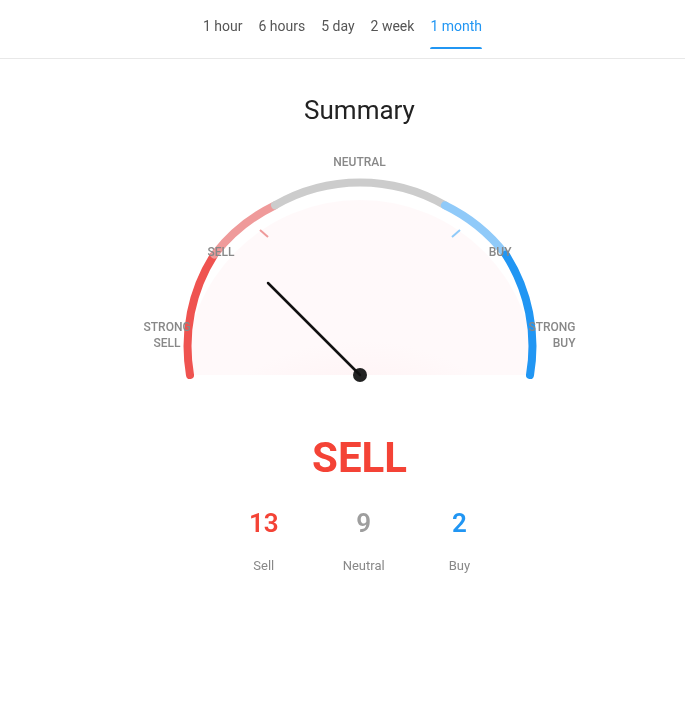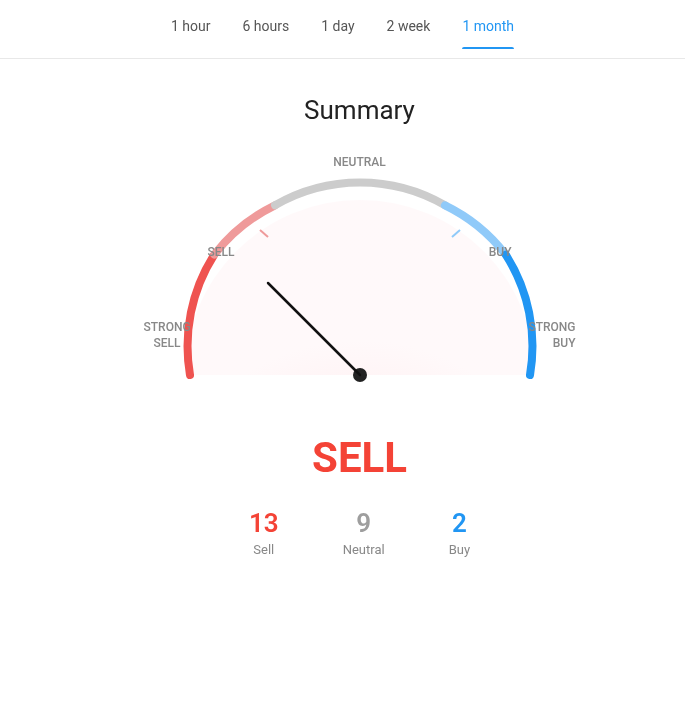--- a/index.html
+++ b/index.html
@@ -9,21 +9,21 @@
       background: #fff;
       font-family: -apple-system, BlinkMacSystemFont, 'Segoe UI', Roboto, sans-serif;
       overflow: hidden;
     }
 
     
     .tab-bar {
       display: flex;
       justify-content: center;
       align-items: center;
-      gap: 32px;
+      gap: 16px;
       padding: 18px 16px 10px;
       border-bottom: 1px solid #e8e8e8;
     }
     .tab-item {
       font-size: 14px;
       color: #555;
       cursor: pointer;
       padding-bottom: 14px;
       position: relative;
       white-space: nowrap;
@@ -118,20 +118,21 @@
     .stats-row {
       display: flex;
       justify-content: center;
       gap: 64px;
       align-items: flex-start;
     }
     .stat-item {
       display: flex;
       flex-direction: column;
       align-items: center;
+      gap: 16px;
     }
     .stat-number {
       font-size: 26px;
       font-weight: 600;
       line-height: 1;
       margin-bottom: 6px;
     }
     .stat-number.sell { color: #f44336; }
     .stat-number.neutral { color: #9e9e9e; }
     .stat-number.buy { color: #2196F3; }
@@ -139,21 +140,21 @@
       font-size: 13px;
       color: #888;
     }
   </style>
 </head>
 <body>
 
 <div class="tab-bar">
   <span class="tab-item">1 hour</span>
   <span class="tab-item">6 hours</span>
-  <span class="tab-item">1 day</span>
+  <span class="tab-item">5 day</span>
   <span class="tab-item">2 week</span>
   <span class="tab-item active">1 month</span>
 </div>
 
 <div class="main-content">
   <div class="summary-title">Summary</div>
 
   <div class="gauge-container">
     
     <div class="gauge-label label-neutral">NEUTRAL</div>

